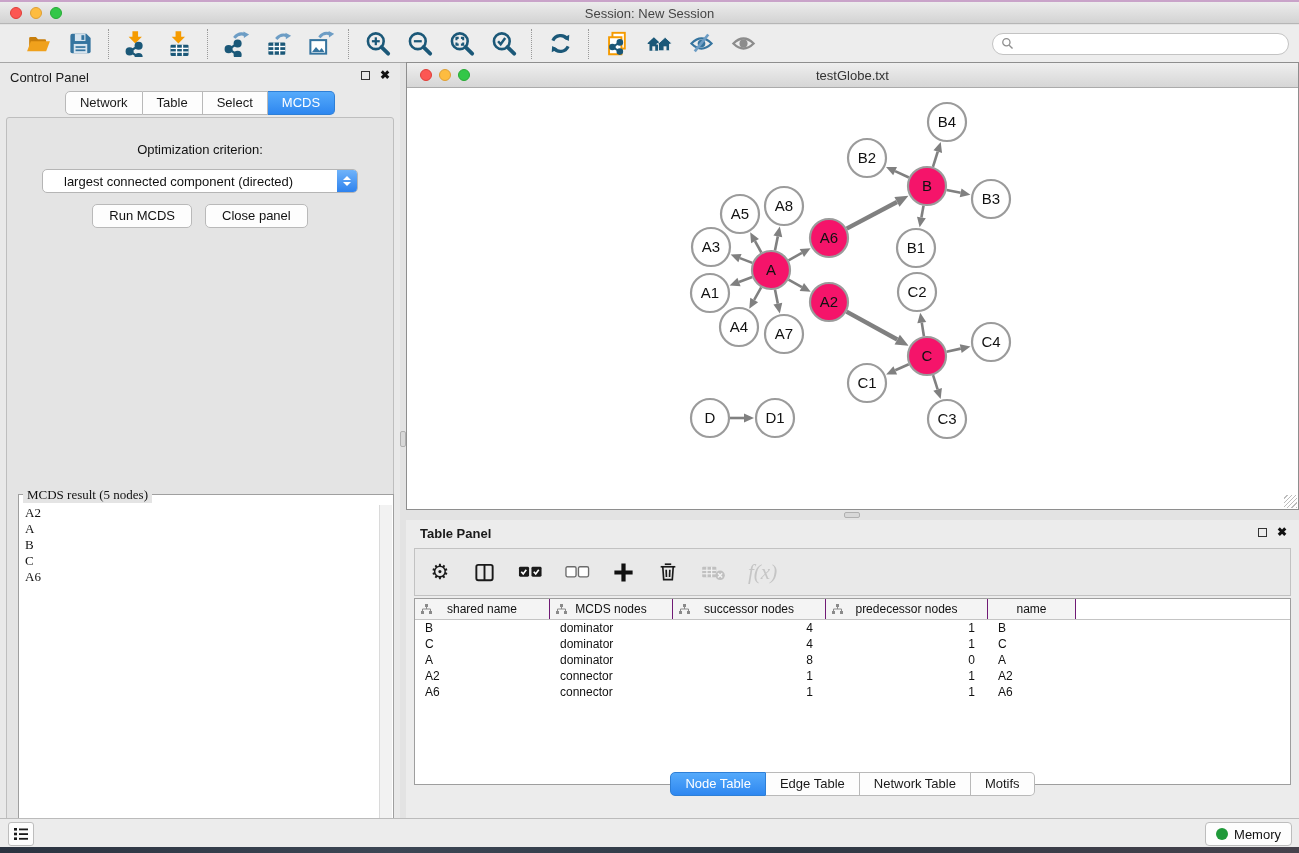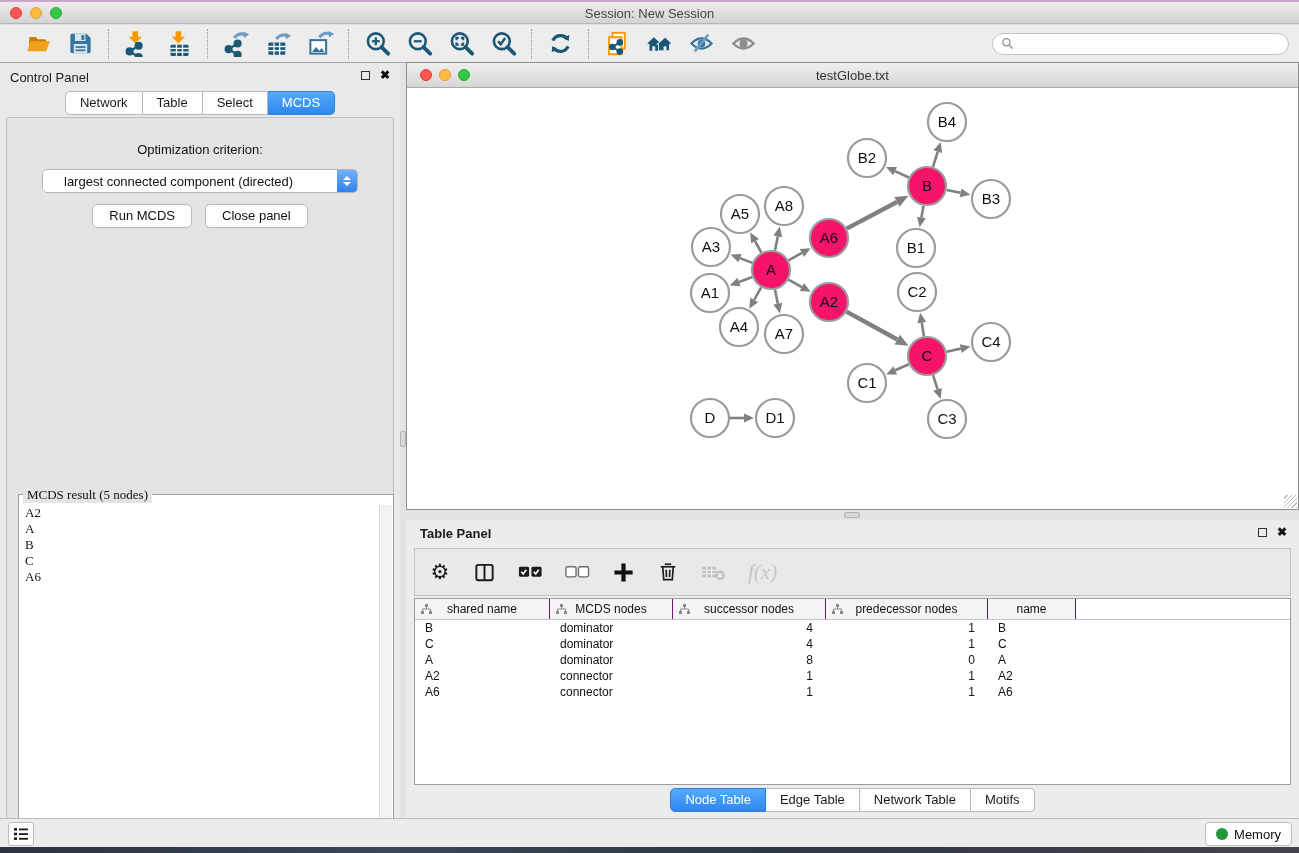--- a/index.html
+++ b/index.html
@@ -97,21 +97,21 @@
   .tp-table { position:absolute; left:8px; top:78px; width:877px; height:187px; background:#fff; border:1px solid #9E9E9E; overflow:hidden; }
   .tbl-header { display:flex; height:21px; border-bottom:1px solid #C4C4C4; }
   .tbl-hcell { background:#F4F4F4; border-right:1px solid #701a75; font-size:12px; color:#111;
     display:flex; align-items:center; justify-content:center; gap:5px; position:relative; }
   .tbl-hcell .hicon { position:absolute; left:6px; top:5px; }
   .tbl-row { display:flex; height:16px; }
   .tbl-cell { font-size:12px; color:#111; line-height:16px; white-space:nowrap; overflow:hidden; }
   .al { padding-left:10px; text-align:left; }
   .ar { padding-right:13px; text-align:right; }
 
-  .tp-tabs { position:absolute; left:0; right:0; top:268px; display:flex; justify-content:center;align-items:center; }
+  .tp-tabs { position:absolute; left:0; right:0; top:252px; display:flex; justify-content:center;align-items:center; }
 
   
   .statusbar { position:absolute; left:0; top:818px; width:1299px; height:29px; background:#ECECEC; border-top:1px solid #BBB; }
   .status-left-btn { position:absolute; left:8px; top:3px; width:26px; height:24px; background:#FDFDFD;
     border:1px solid #BDBDBD; border-radius:3px; display:flex; align-items:center; justify-content:center; cursor:pointer; }
   .memory-btn { position:absolute; right:7px; top:3px; height:24px; background:#FDFDFD; border:1px solid #BDBDBD;
     border-radius:4px; display:flex; align-items:center; gap:6px; padding:0 10px; cursor:pointer; }
   .memory-dot { width:12px; height:12px; border-radius:50%; background:#1F9939; }
   .memory-label { font-size:13px; color:#111; }
   .desktop-strip { position:absolute; left:0; top:847px; width:1299px; height:6px;

